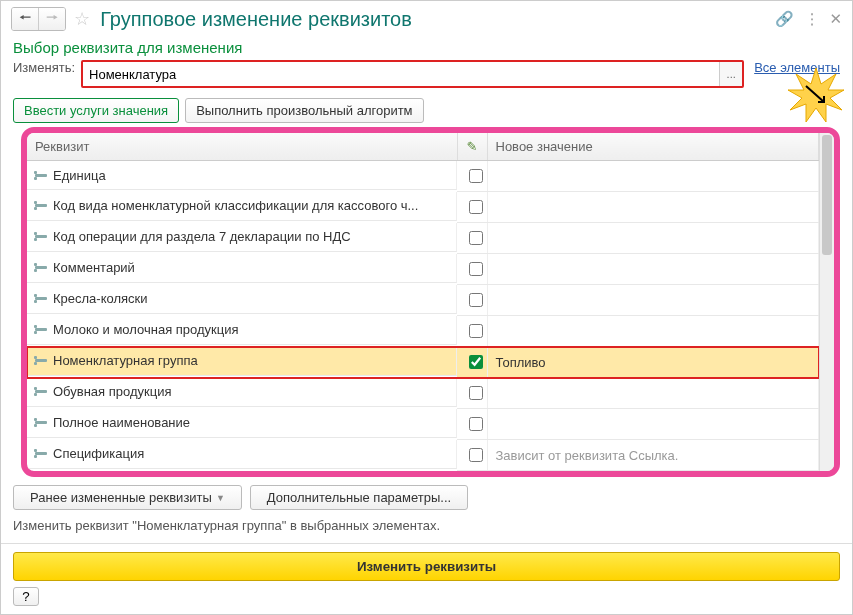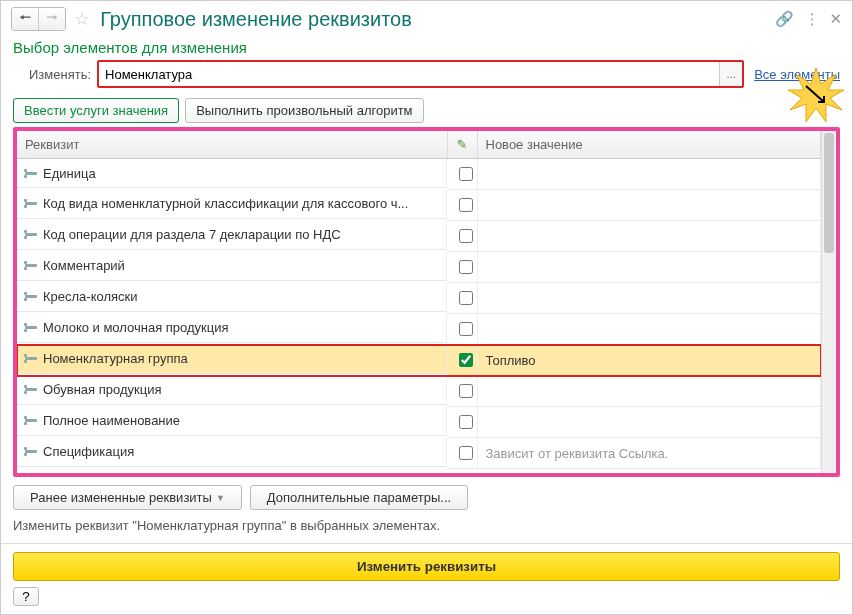--- a/index.html
+++ b/index.html
@@ -70,25 +70,24 @@
   flex-direction: column;
   overflow: hidden;
 }
 .section-title {
   color: #0a8f3c;
   font-size: 15px;
   margin-bottom: 4px;
 }
 .row-input {
   display: flex;
-  align-items: center;
+  align-items: flex-start;
   gap: 6px;
   margin-bottom: 10px;
   position: relative;
-  margin-left: 16px;
 }
 .label { color: #555; }
 .input-wrap {
   flex: 1;
   display: flex;
   border: 2px solid #d22;
   border-radius: 2px;
   height: 24px;
   align-items: stretch;
 }
@@ -136,24 +135,25 @@
   cursor: pointer;
   font-size: 13px;
 }
 .tab.active {
   border-color: #0a8f3c;
   color: #0a8f3c;
 }
 .table-area {
   flex: 1;
   display: flex;
-  border: 4px solid #ec4899;
-  border-radius: 2px;
+  border: 6px solid #ec4899;
+  border-radius: 13px;
   overflow: hidden;
   position: relative;
+  margin-left: 8px;
 }
 .tscroll {
   flex: 1;
   overflow: hidden;
 }
 table {
   width: 100%;
   border-collapse: collapse;
   table-layout: fixed;
 }
@@ -301,21 +301,21 @@
     <span class="star-icon">☆</span>
     <div class="title-text">Групповое изменение реквизитов</div>
     <div class="title-right">
       <span>🔗</span>
       <span>⋮</span>
       <span>✕</span>
     </div>
   </div>
 
   <div class="content">
-    <div class="section-title">Выбор элементов для изменения</div>
+    <div class="section-title">Выбор реквизита для изменения</div>
 
     <div class="row-input">
       <span class="label">Изменять:</span>
       <div class="input-wrap">
         <input class="input-text" type="text" value="Номенклатура" style="">
         <div class="input-btn">...</div>
       </div>
       <a class="link-all">Все элементы</a>
       <svg class="starburst" width="60" height="60" viewBox="0 0 60 60">
         <polygon points="30,2 35,18 50,8 42,24 58,24 44,32 56,44 40,38 40,56 30,42 20,56 20,38 4,44 16,32 2,24 18,24 10,8 25,18" fill="#ffd24a" stroke="#e6a800" stroke-width="1"></polygon>

